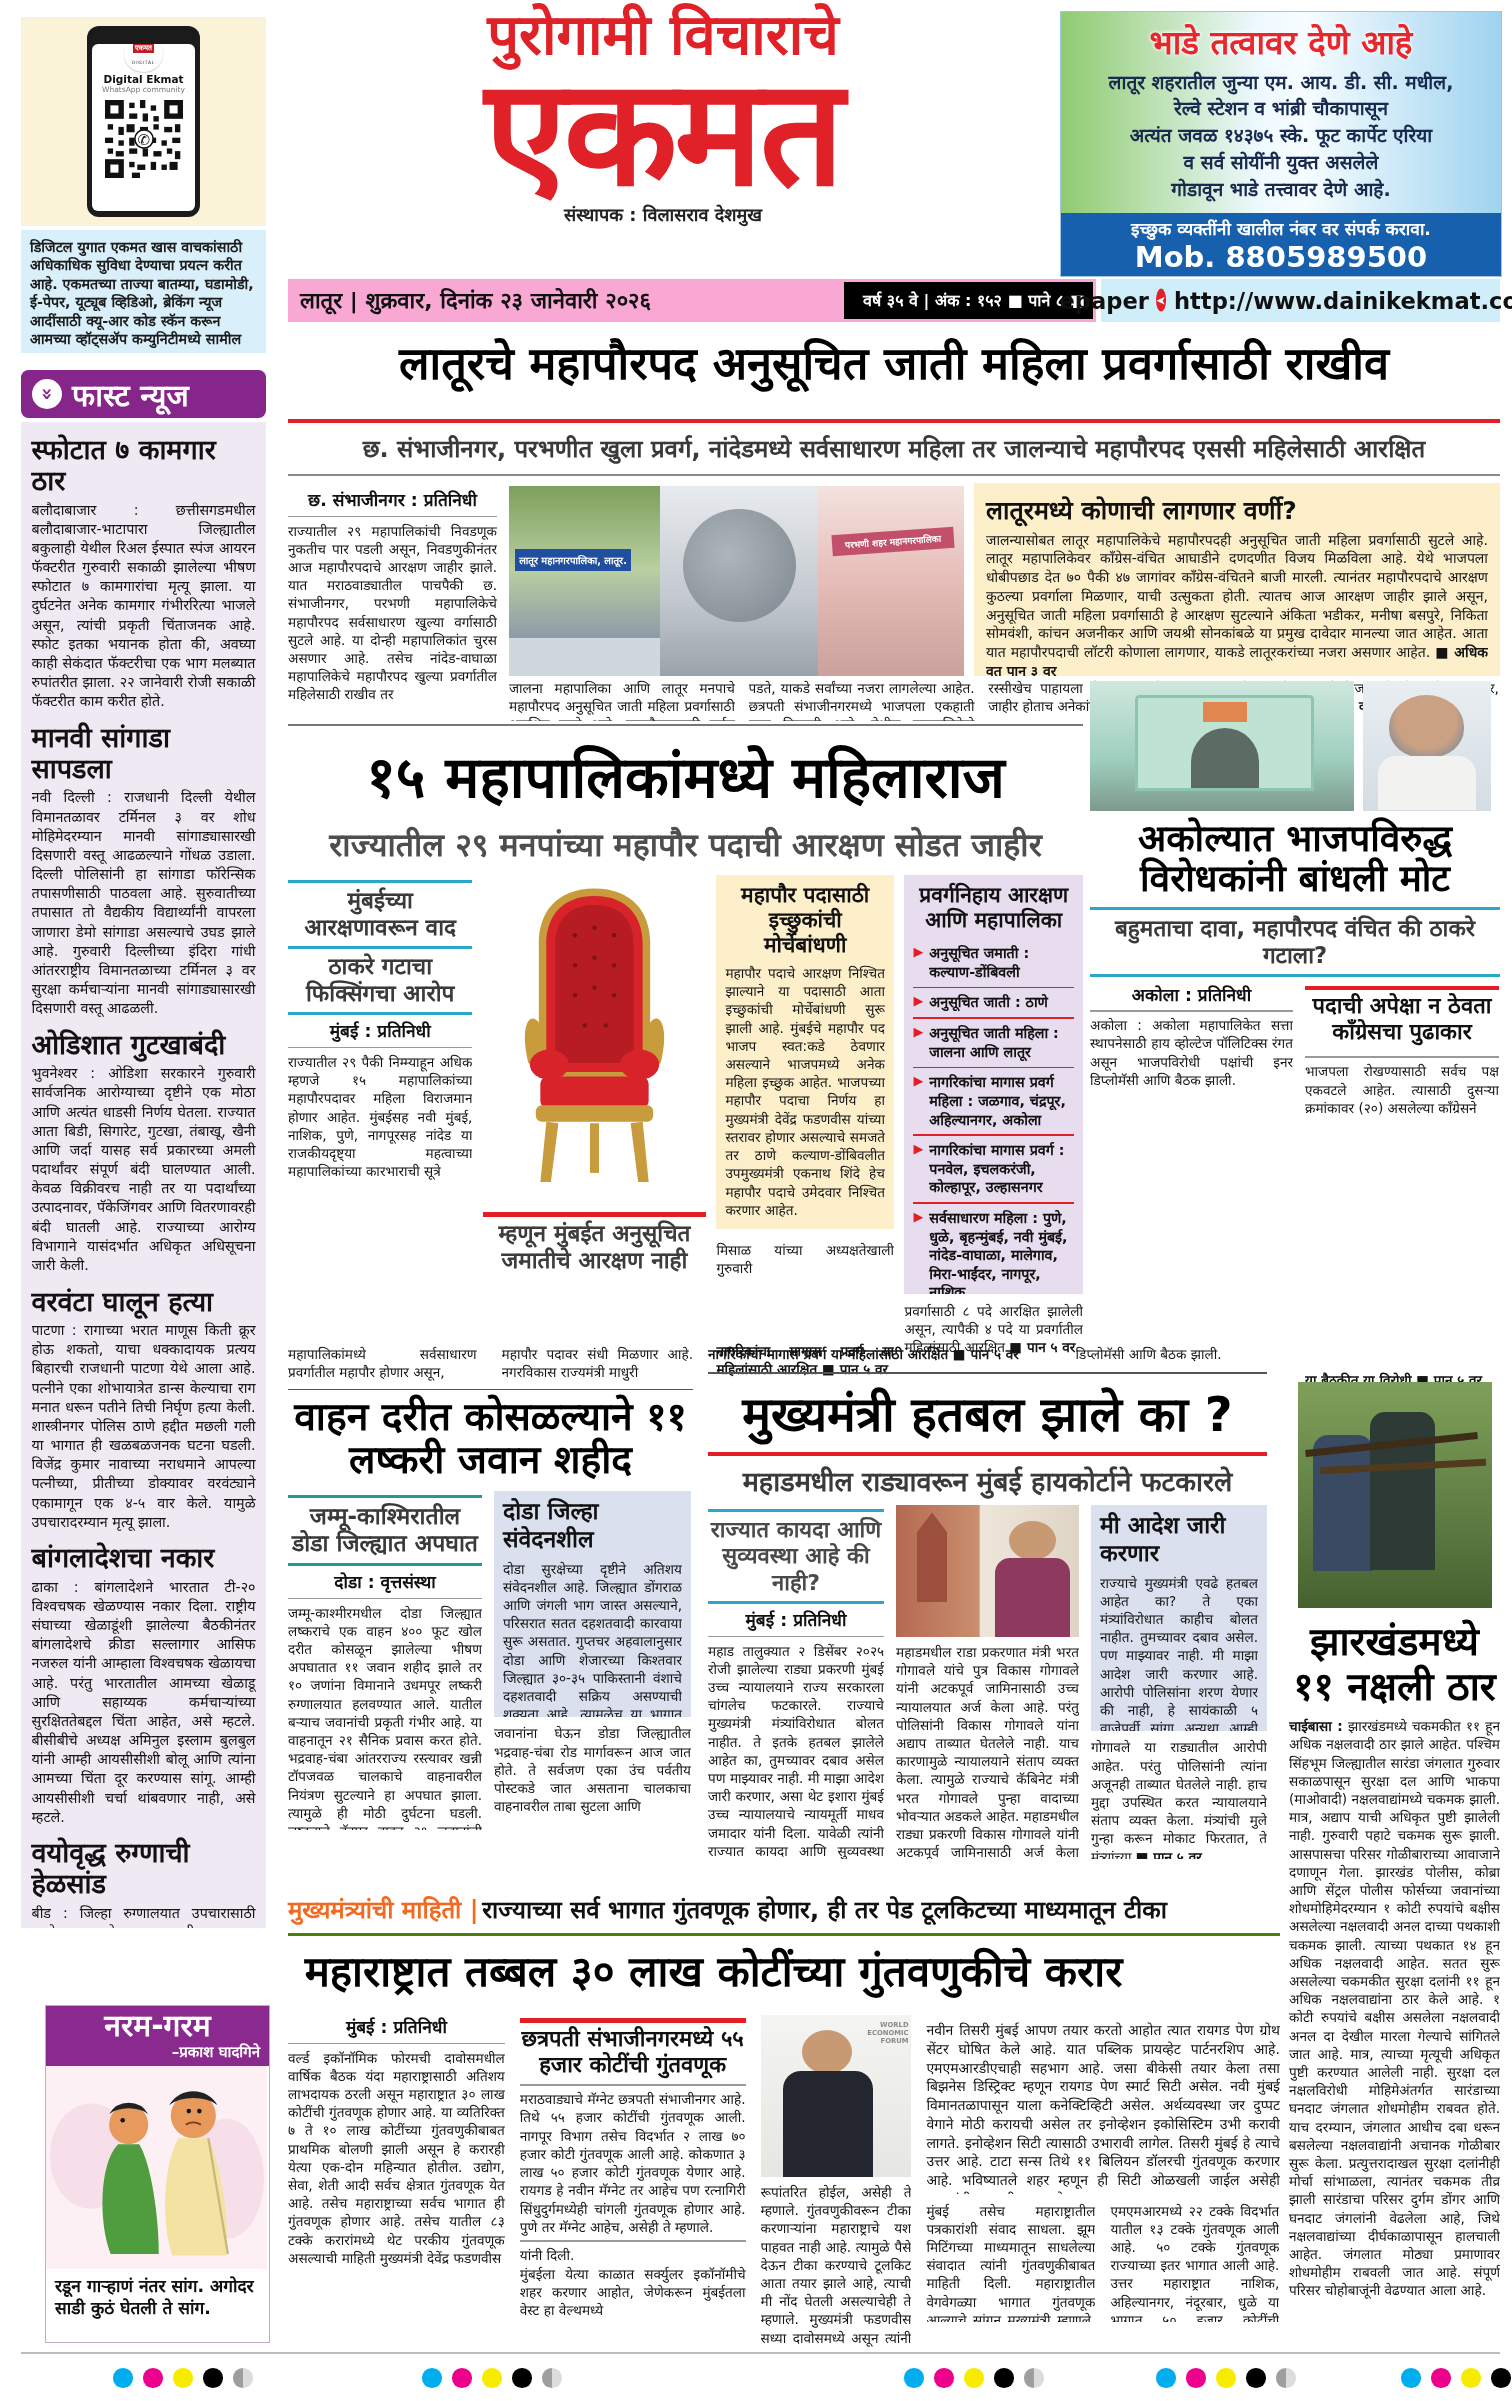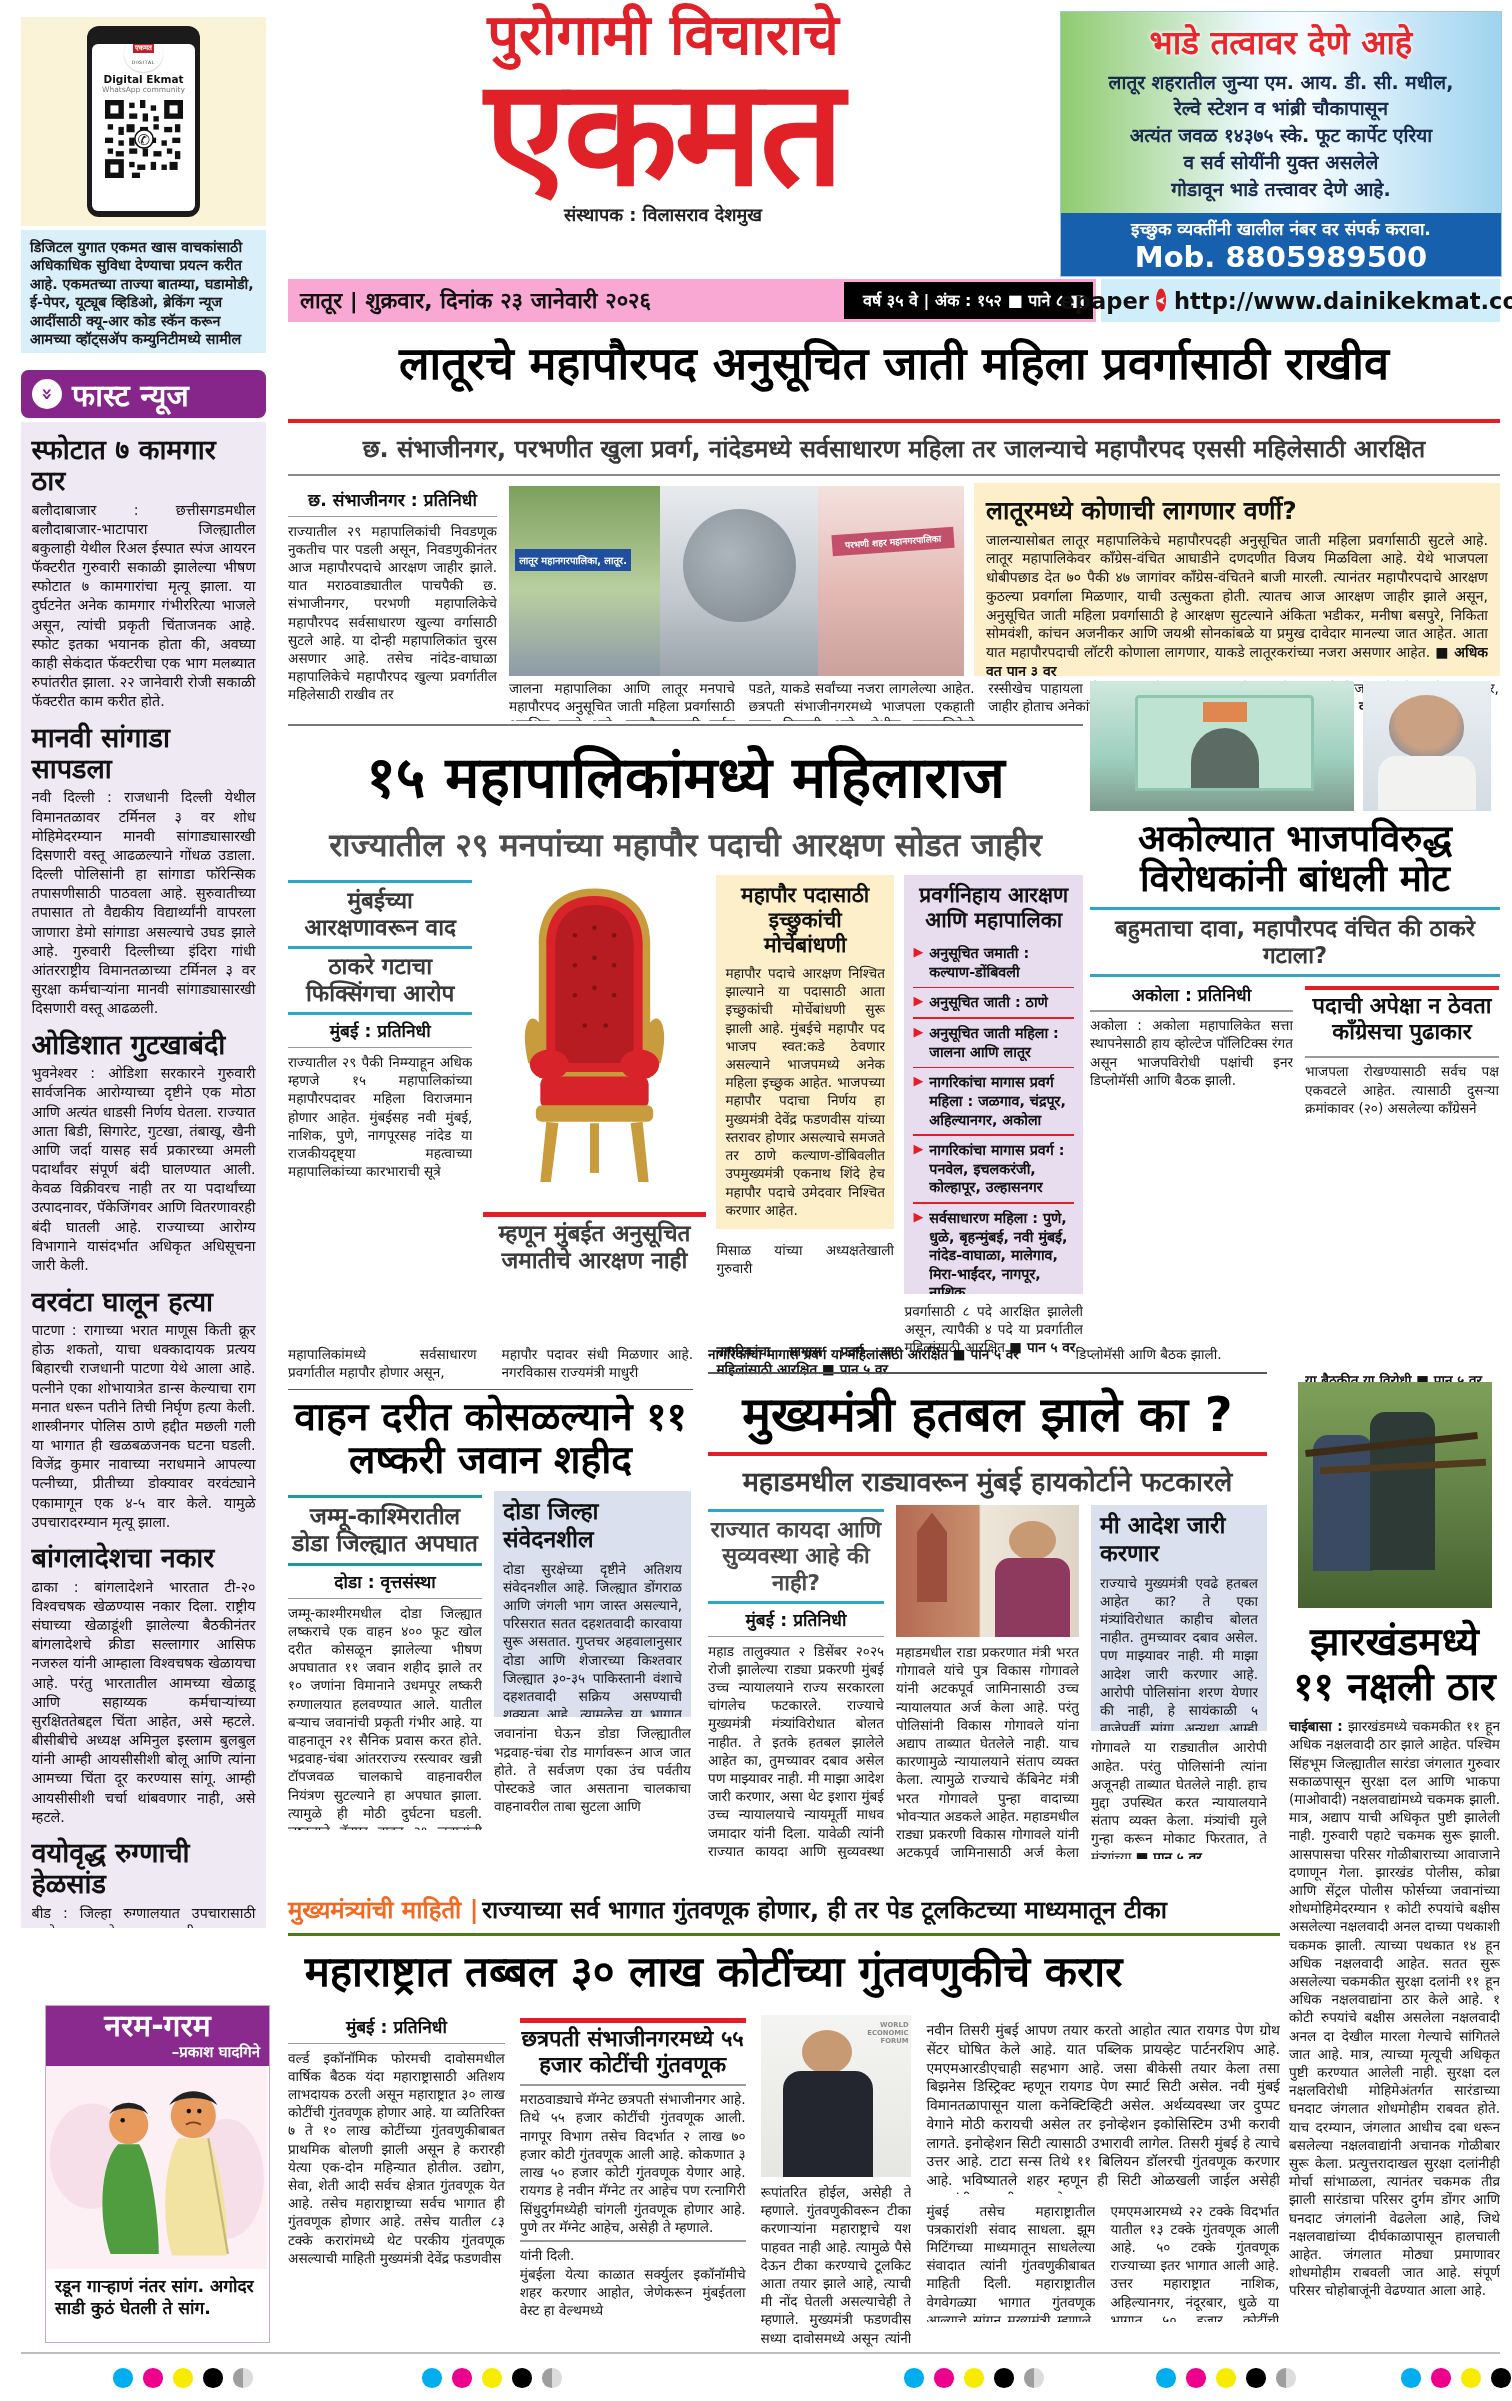--- a/index.html
+++ b/index.html
@@ -163,21 +163,21 @@
   <div class="abs ctr nowrap" style="left:288px;top:431px;width:1212px;font-size:24px;font-weight:800;color:#3a3a3a;">छ. संभाजीनगर, परभणीत खुला प्रवर्ग, नांदेडमध्ये सर्वसाधारण महिला तर जालन्याचे महापौरपद एससी महिलेसाठी आरक्षित</div>
   <div class="abs" style="left:288px;top:474px;width:1212px;height:1.5px;background:#8a8a8a;"></div>
 
   <div class="abs clip" style="left:288px;top:488px;width:209px;height:232px;">
     <div class="byline">छ. संभाजीनगर : प्रतिनिधी</div>
     <div class="hr"></div>
     <div class="bt">राज्यातील २९ महापालिकांची निवडणूक नुकतीच पार पडली असून, निवडणुकीनंतर आज महापौरपदाचे आरक्षण जाहीर झाले. यात मराठवाड्यातील पाचपैकी छ. संभाजीनगर, परभणी महापालिकेचे महापौरपद सर्वसाधारण खुल्या वर्गासाठी सुटले आहे. या दोन्ही महापालिकांत चुरस असणार आहे. तसेच नांदेड-वाघाळा महापालिकेचे महापौरपद खुल्या प्रवर्गातील महिलेसाठी राखीव तर</div>
   </div>
 
   <div class="abs photo" style="left:509px;top:486px;width:455px;height:190px;">
-    <div class="abs" style="left:0;top:0;width:151px;height:190px;background:linear-gradient(180deg,#7da05c,#b9cfa0 55%,#8d9aa8);">
+    <div class="abs" style="left:0;top:0;width:151px;height:152px;background:linear-gradient(180deg,#7da05c,#b9cfa0 55%,#8d9aa8);">
       <div class="abs ctr" style="left:6px;top:63px;width:113px;background:#1f4f9e;color:#fff;font-size:9.8px;font-weight:700;padding:4.5px 1.5px;">लातूर महानगरपालिका, लातूर.</div>
     </div>
     <div class="abs" style="left:151px;top:0;width:158px;height:190px;background:linear-gradient(180deg,#e8ebee,#c2c8ce 60%,#9aa3ab);">
       <div class="abs" style="left:22.6px;top:22.6px;width:113px;height:113px;border-radius:50%;background:radial-gradient(circle at 40% 40%,#aeb6bd,#7c858d);"></div>
     </div>
     <div class="abs" style="left:309px;top:0;width:146px;height:190px;background:linear-gradient(180deg,#f3e2de,#e4b9b4 55%,#caa19c);">
       <div class="abs ctr" style="left:13.6px;top:45px;width:119px;background:#c2506a;color:#fff;font-size:9px;font-weight:700;padding:3.8px 1.5px;transform:rotate(-4deg);">परभणी शहर महानगरपालिका</div>
     </div>
   </div>
 

